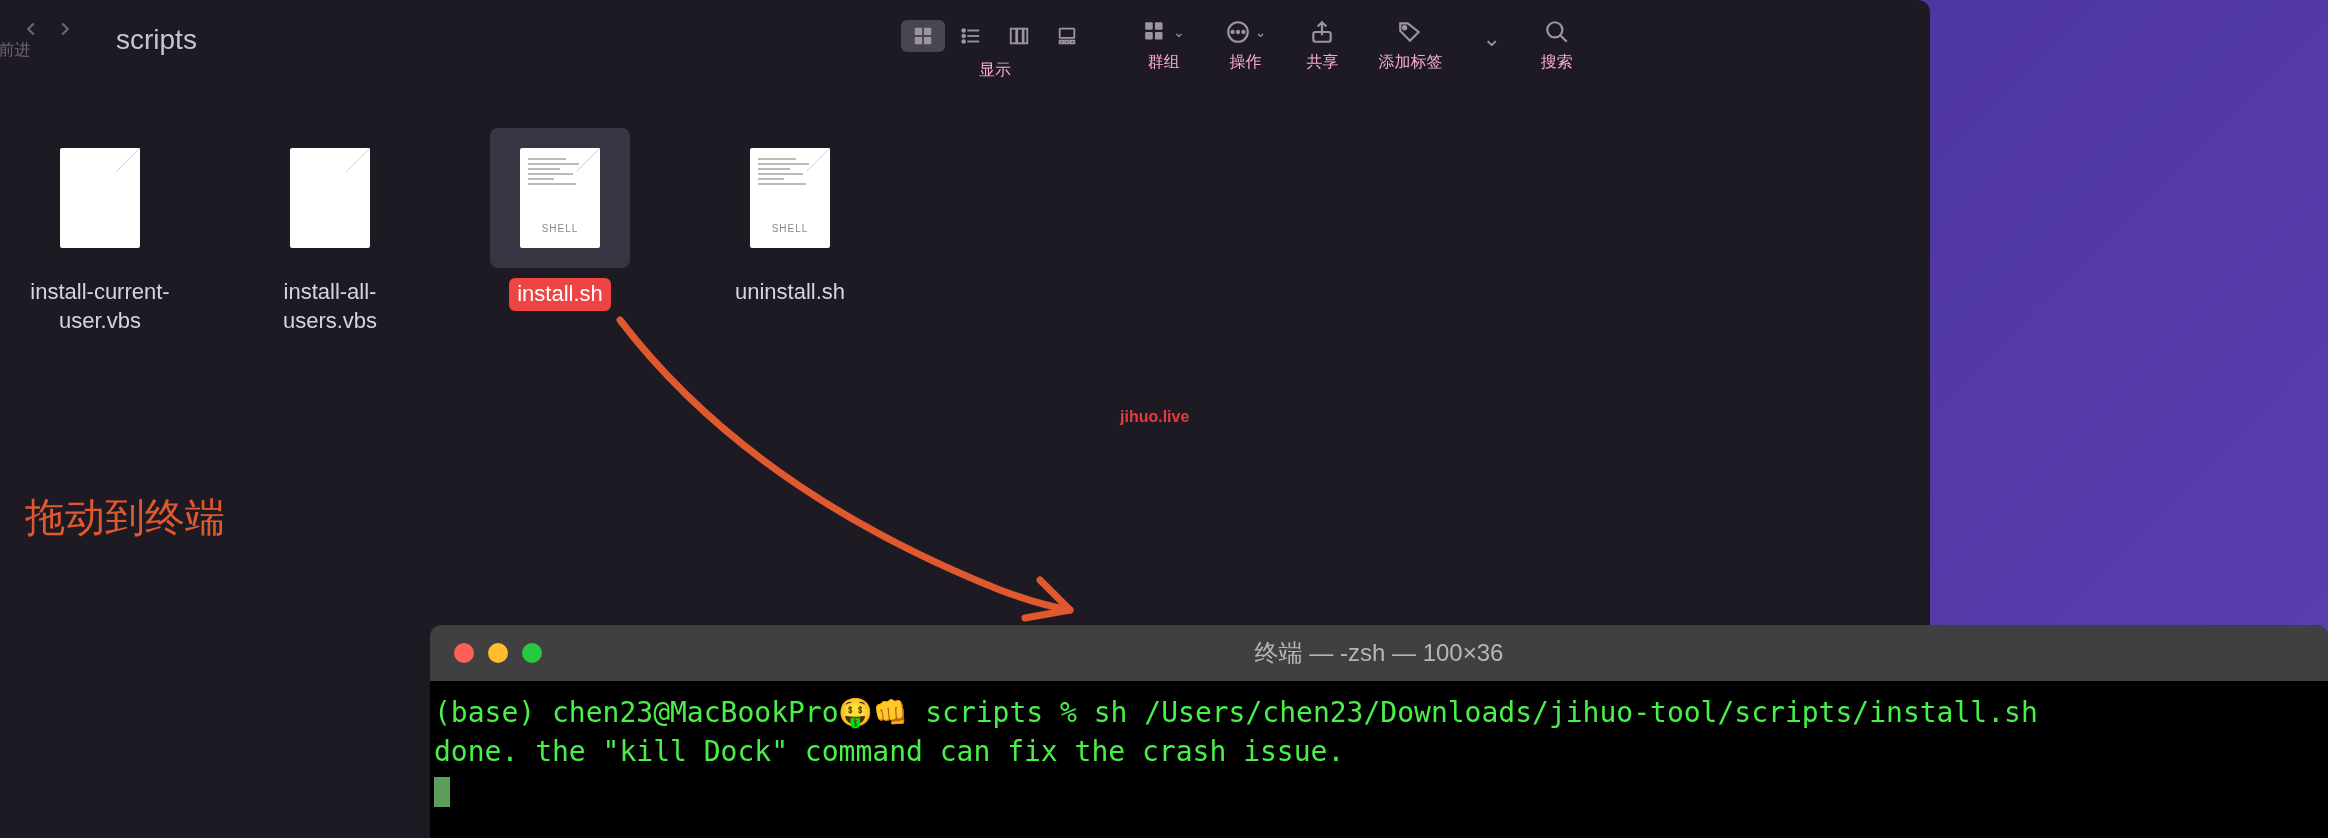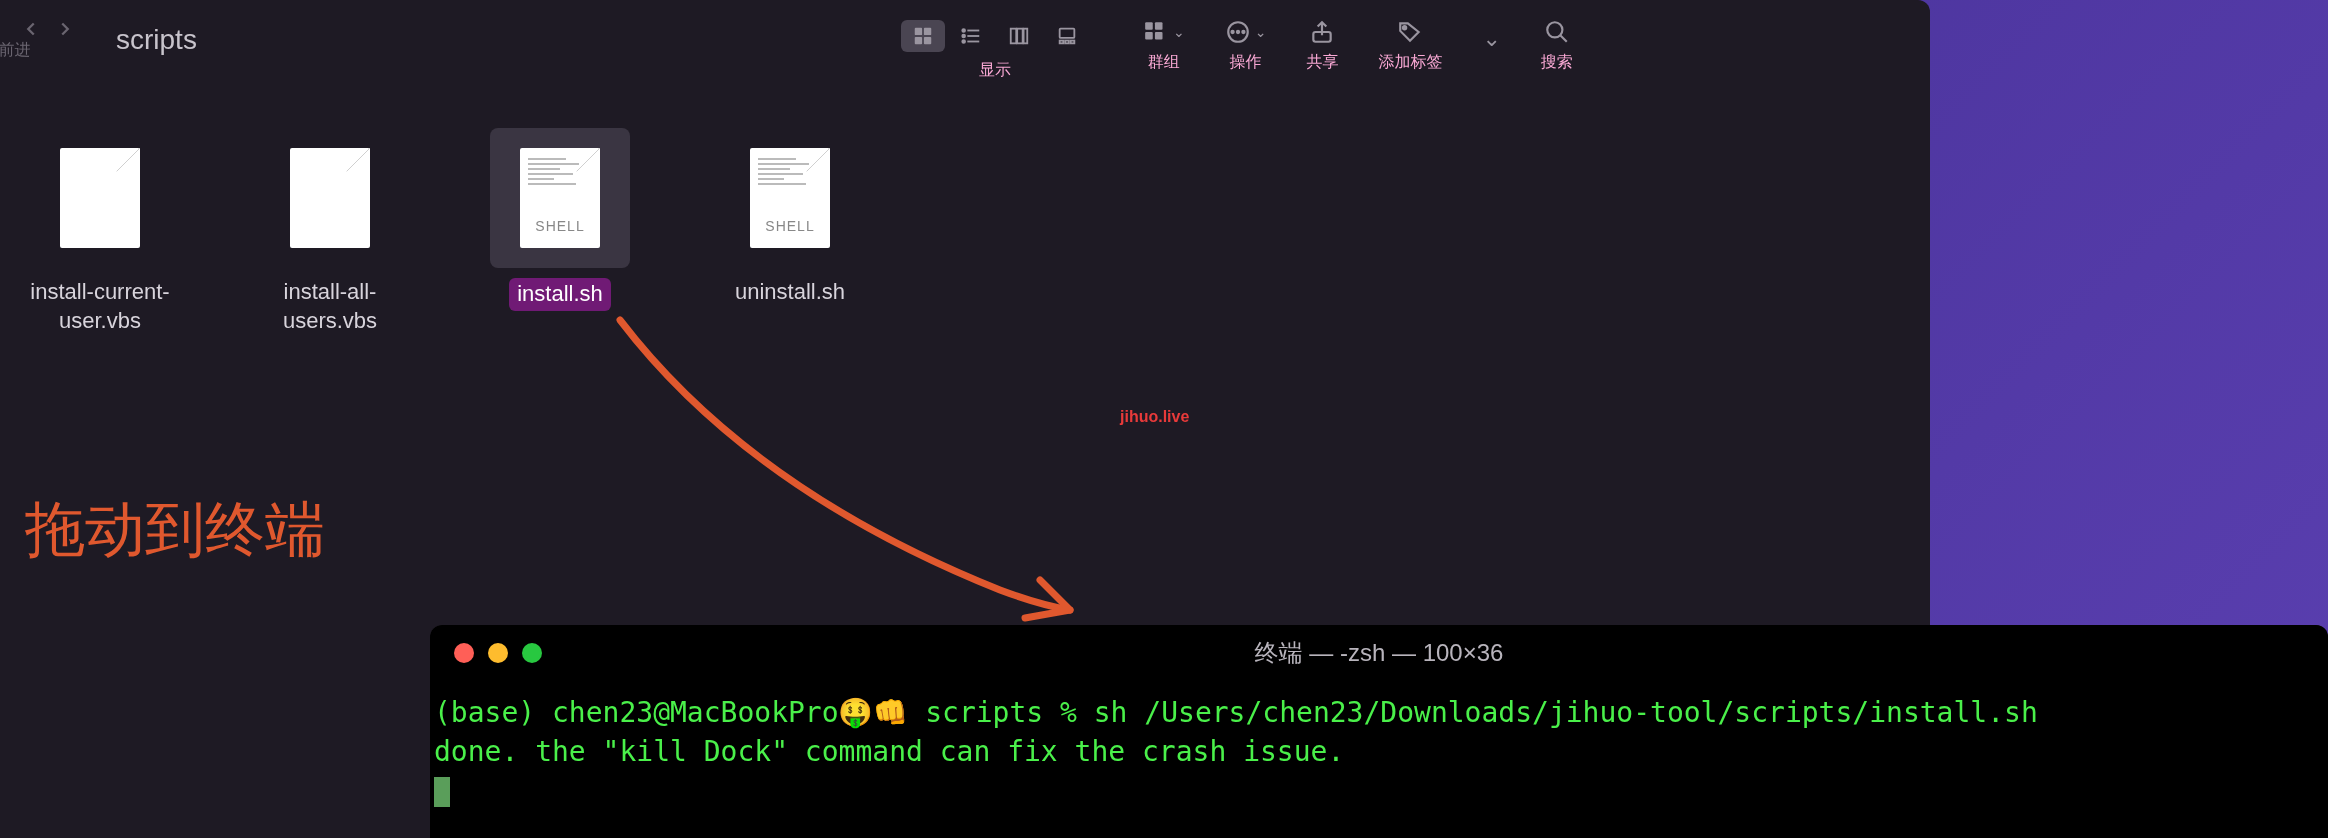--- a/index.html
+++ b/index.html
@@ -117,21 +117,21 @@
       flex-direction: column;
       align-items: center;
       width: 140px;
       cursor: pointer;
     }
     .file-item.selected .file-icon-wrap {
       background: #3a3542;
       border-radius: 8px;
     }
     .file-item.selected .file-name {
-      background: #701a75;
+      background: #ef4444;
       color: white;
       border-radius: 6px;
       padding: 2px 8px;
     }
     .file-icon-wrap {
       width: 140px;
       height: 140px;
       display: flex;
       align-items: center;
       justify-content: center;
@@ -154,21 +154,21 @@
       border-bottom-left-radius: 2px;
     }
     .file-icon.shell {
       display: flex;
       flex-direction: column;
       justify-content: flex-end;
       align-items: center;
       padding-bottom: 14px;
     }
     .file-icon.shell .shell-label {
-      font-size: 14px;
+      font-size: 10px;
       color: #888;
       letter-spacing: 1px;
     }
     .file-icon.shell .script-lines {
       position: absolute;
       top: 10px;
       left: 8px;
       right: 8px;
       display: flex;
       flex-direction: column;
@@ -183,21 +183,21 @@
       color: #d8d4dc;
       text-align: center;
       margin-top: 10px;
       line-height: 1.3;
       word-break: break-word;
     }
     .annotation-text {
       position: absolute;
       left: 25px;
       top: 490px;
-      font-size: 60px;
+      font-size: 40px;
       color: #e0582e;
       font-weight: 400;
     }
     .annotation-arrow {
       position: absolute;
       left: 600px;
       top: 310px;
       width: 500px;
       height: 320px;
       pointer-events: none;
@@ -215,21 +215,21 @@
       left: 430px;
       top: 625px;
       width: 1898px;
       height: 213px;
       background: #2e2a34;
       border-radius: 12px 12px 0 0;
       overflow: hidden;
     }
     .terminal-titlebar {
       height: 56px;
-      background: #000000;
+      background: #404040;
       display: flex;
       align-items: center;
       padding: 0 24px;
       position: relative;
     }
     .traffic-lights {
       display: flex;
       gap: 14px;
     }
     .traffic-light {

